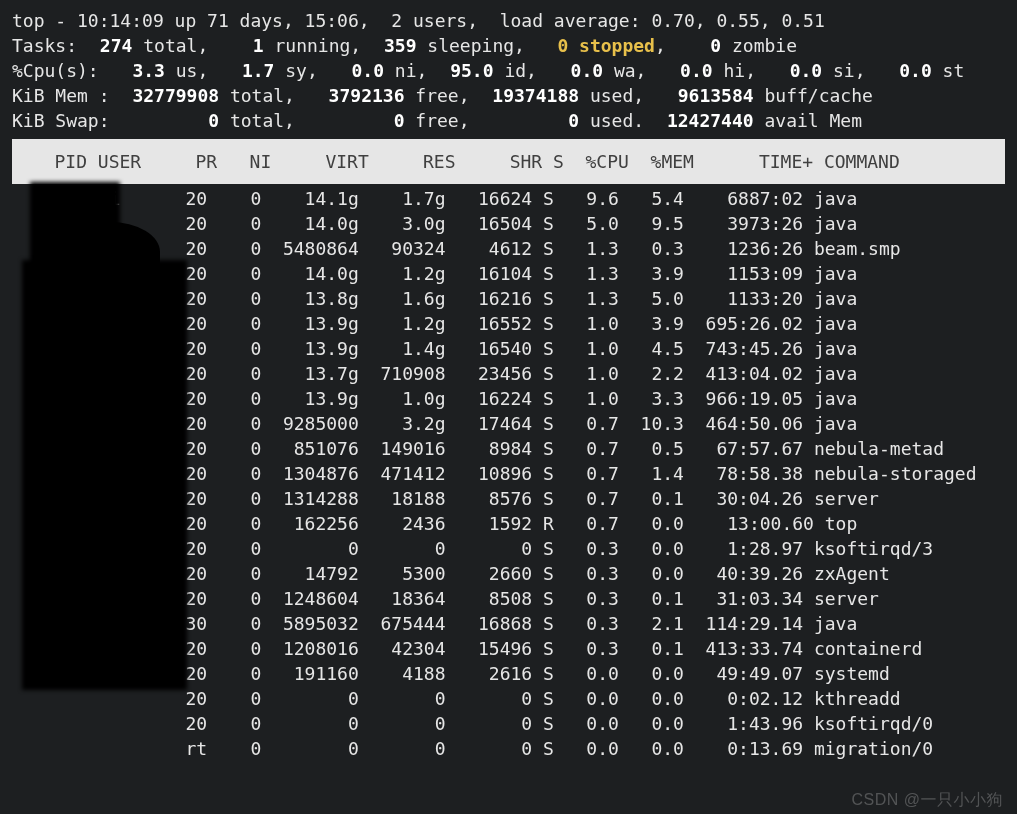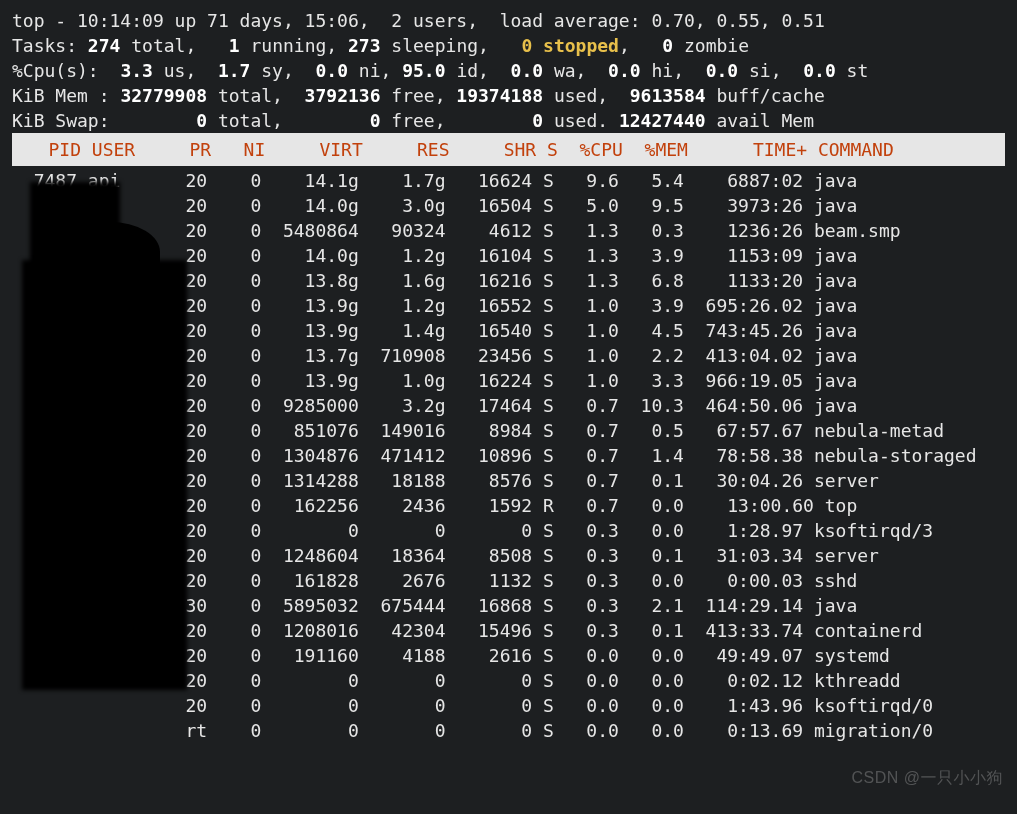--- a/index.html
+++ b/index.html
@@ -14,88 +14,89 @@
     background: #1d1f21;
     color: #e6e6e6;
     font-family: "DejaVu Sans Mono", "Menlo", "Consolas", monospace;
     font-size: 18px;
     line-height: 25px;
     padding: 8px 12px;
     box-sizing: border-box;
     position: relative;
   }
   .line { white-space: pre; }
-  .bold { font-weight: 700; color: #ffffff; }
+  .bold { font-weight: 700; color: #ffffff; margin-left: 12px; }
   .yellow { color: #e8c04b; font-weight: 700; }
   .hdr {
     background: #e6e6e6;
-    color: #c2410c;
+    color: #404040;
     display: inline-block;
     white-space: pre;
     font-weight: 400;
     width: 100%;
     box-sizing: border-box;
-    padding: 4px;
+    padding: 10px;
+    margin-top: 6px;
     margin-bottom: 2px;
   }
   .rows .line { white-space: pre; }
   .mask {
     position: absolute;
     background: #000;
   }
   
   .mask1 { left: 30px;  top: 182px; width: 90px; height: 90px; filter: blur(2px); }
   .mask2 { left: 22px;  top: 260px; width: 165px; height: 430px; filter: blur(2px); }
   .mask3 { left: 60px;  top: 222px; width: 100px; height: 60px; border-radius: 40% 50% 30% 50%; }
   .watermark {
     position: absolute;
     right: 14px;
-    bottom: 24px;
+    bottom: 2px;
     color: rgba(220,220,220,0.28);
     font-size: 16px;
     font-family: "PingFang SC","Microsoft YaHei",sans-serif;
     letter-spacing: 0.5px;
     pointer-events: none;
     text-align: right;
   }
 </style>
 </head>
 <body>
 
 <div>
 
   
   <div class="line" id="l1">top - 10:14:09 up 71 days, 15:06,  2 users,  load average: 0.70, 0.55, 0.51</div>
-  <div class="line" id="l2">Tasks: <span class="bold">274 </span>total,   <span class="bold">1 </span>running, <span class="bold">273 </span>sleeping,   <span class="yellow">0 </span><span class="yellow">stopped</span>,   <span class="bold">0 </span>zombie</div>
+  <div class="line" id="l2">Tasks: <span class="bold">274 </span>total,   <span class="bold">1 </span>running, <span class="bold">359 </span>sleeping,   <span class="yellow">0 </span><span class="yellow">stopped</span>,   <span class="bold">0 </span>zombie</div>
   <div class="line" id="l3">%Cpu(s):  <span class="bold">3.3 </span>us,  <span class="bold">1.7 </span>sy,  <span class="bold">0.0 </span>ni, <span class="bold">95.0 </span>id,  <span class="bold">0.0 </span>wa,  <span class="bold">0.0 </span>hi,  <span class="bold">0.0 </span>si,  <span class="bold">0.0 </span>st</div>
   <div class="line" id="l4">KiB Mem : <span class="bold">32779908 </span>total, <span class="bold"> 3792136 </span>free, <span class="bold">19374188 </span>used, <span class="bold"> 9613584 </span>buff/cache</div>
   <div class="line" id="l5">KiB Swap: <span class="bold">       0 </span>total, <span class="bold">       0 </span>free, <span class="bold">       0 </span>used. <span class="bold">12427440 </span>avail Mem</div>
 
   
   <div class="hdr" id="hdr">   PID USER     PR   NI     VIRT     RES     SHR S  %CPU  %MEM      TIME+ COMMAND                         </div>
 
   
   <div class="rows" id="rows">
       <div class="line">  7487 api      20    0    14.1g    1.7g   16624 S   9.6   5.4    6887:02 java</div>
       <div class="line">  6245          20    0    14.0g    3.0g   16504 S   5.0   9.5    3973:26 java</div>
       <div class="line">                20    0  5480864   90324    4612 S   1.3   0.3    1236:26 beam.smp</div>
       <div class="line">                20    0    14.0g    1.2g   16104 S   1.3   3.9    1153:09 java</div>
-      <div class="line">                20    0    13.8g    1.6g   16216 S   1.3   6.8    1133:20 java</div>
+      <div class="line">                20    0    13.8g    1.6g   16216 S   1.3   5.0    1133:20 java</div>
       <div class="line">                20    0    13.9g    1.2g   16552 S   1.0   3.9  695:26.02 java</div>
       <div class="line">                20    0    13.9g    1.4g   16540 S   1.0   4.5  743:45.26 java</div>
       <div class="line">                20    0    13.7g  710908   23456 S   1.0   2.2  413:04.02 java</div>
       <div class="line">                20    0    13.9g    1.0g   16224 S   1.0   3.3  966:19.05 java</div>
       <div class="line">                20    0  9285000    3.2g   17464 S   0.7  10.3  464:50.06 java</div>
       <div class="line">                20    0   851076  149016    8984 S   0.7   0.5   67:57.67 nebula-metad</div>
       <div class="line">                20    0  1304876  471412   10896 S   0.7   1.4   78:58.38 nebula-storaged</div>
       <div class="line">                20    0  1314288   18188    8576 S   0.7   0.1   30:04.26 server</div>
       <div class="line">                20    0   162256    2436    1592 R   0.7   0.0    13:00.60 top</div>
       <div class="line">                20    0        0       0       0 S   0.3   0.0    1:28.97 ksoftirqd/3</div>
+      <div class="line">                20    0    14792    5300    2660 S   0.3   0.0   40:39.26 zxAgent</div>
       <div class="line">                20    0  1248604   18364    8508 S   0.3   0.1   31:03.34 server</div>
-      <div class="line">                20    0   161828    2676    1132 S   0.3   0.0    0:00.03 sshd</div>
       <div class="line">                30    0  5895032  675444   16868 S   0.3   2.1  114:29.14 java</div>
       <div class="line">                20    0  1208016   42304   15496 S   0.3   0.1  413:33.74 containerd</div>
       <div class="line">                20    0   191160    4188    2616 S   0.0   0.0   49:49.07 systemd</div>
       <div class="line">                20    0        0       0       0 S   0.0   0.0    0:02.12 kthreadd</div>
       <div class="line">                20    0        0       0       0 S   0.0   0.0    1:43.96 ksoftirqd/0</div>
       <div class="line">                rt    0        0       0       0 S   0.0   0.0    0:13.69 migration/0</div>
     </div>
 </div>
 
 <div class="mask mask1"></div>

